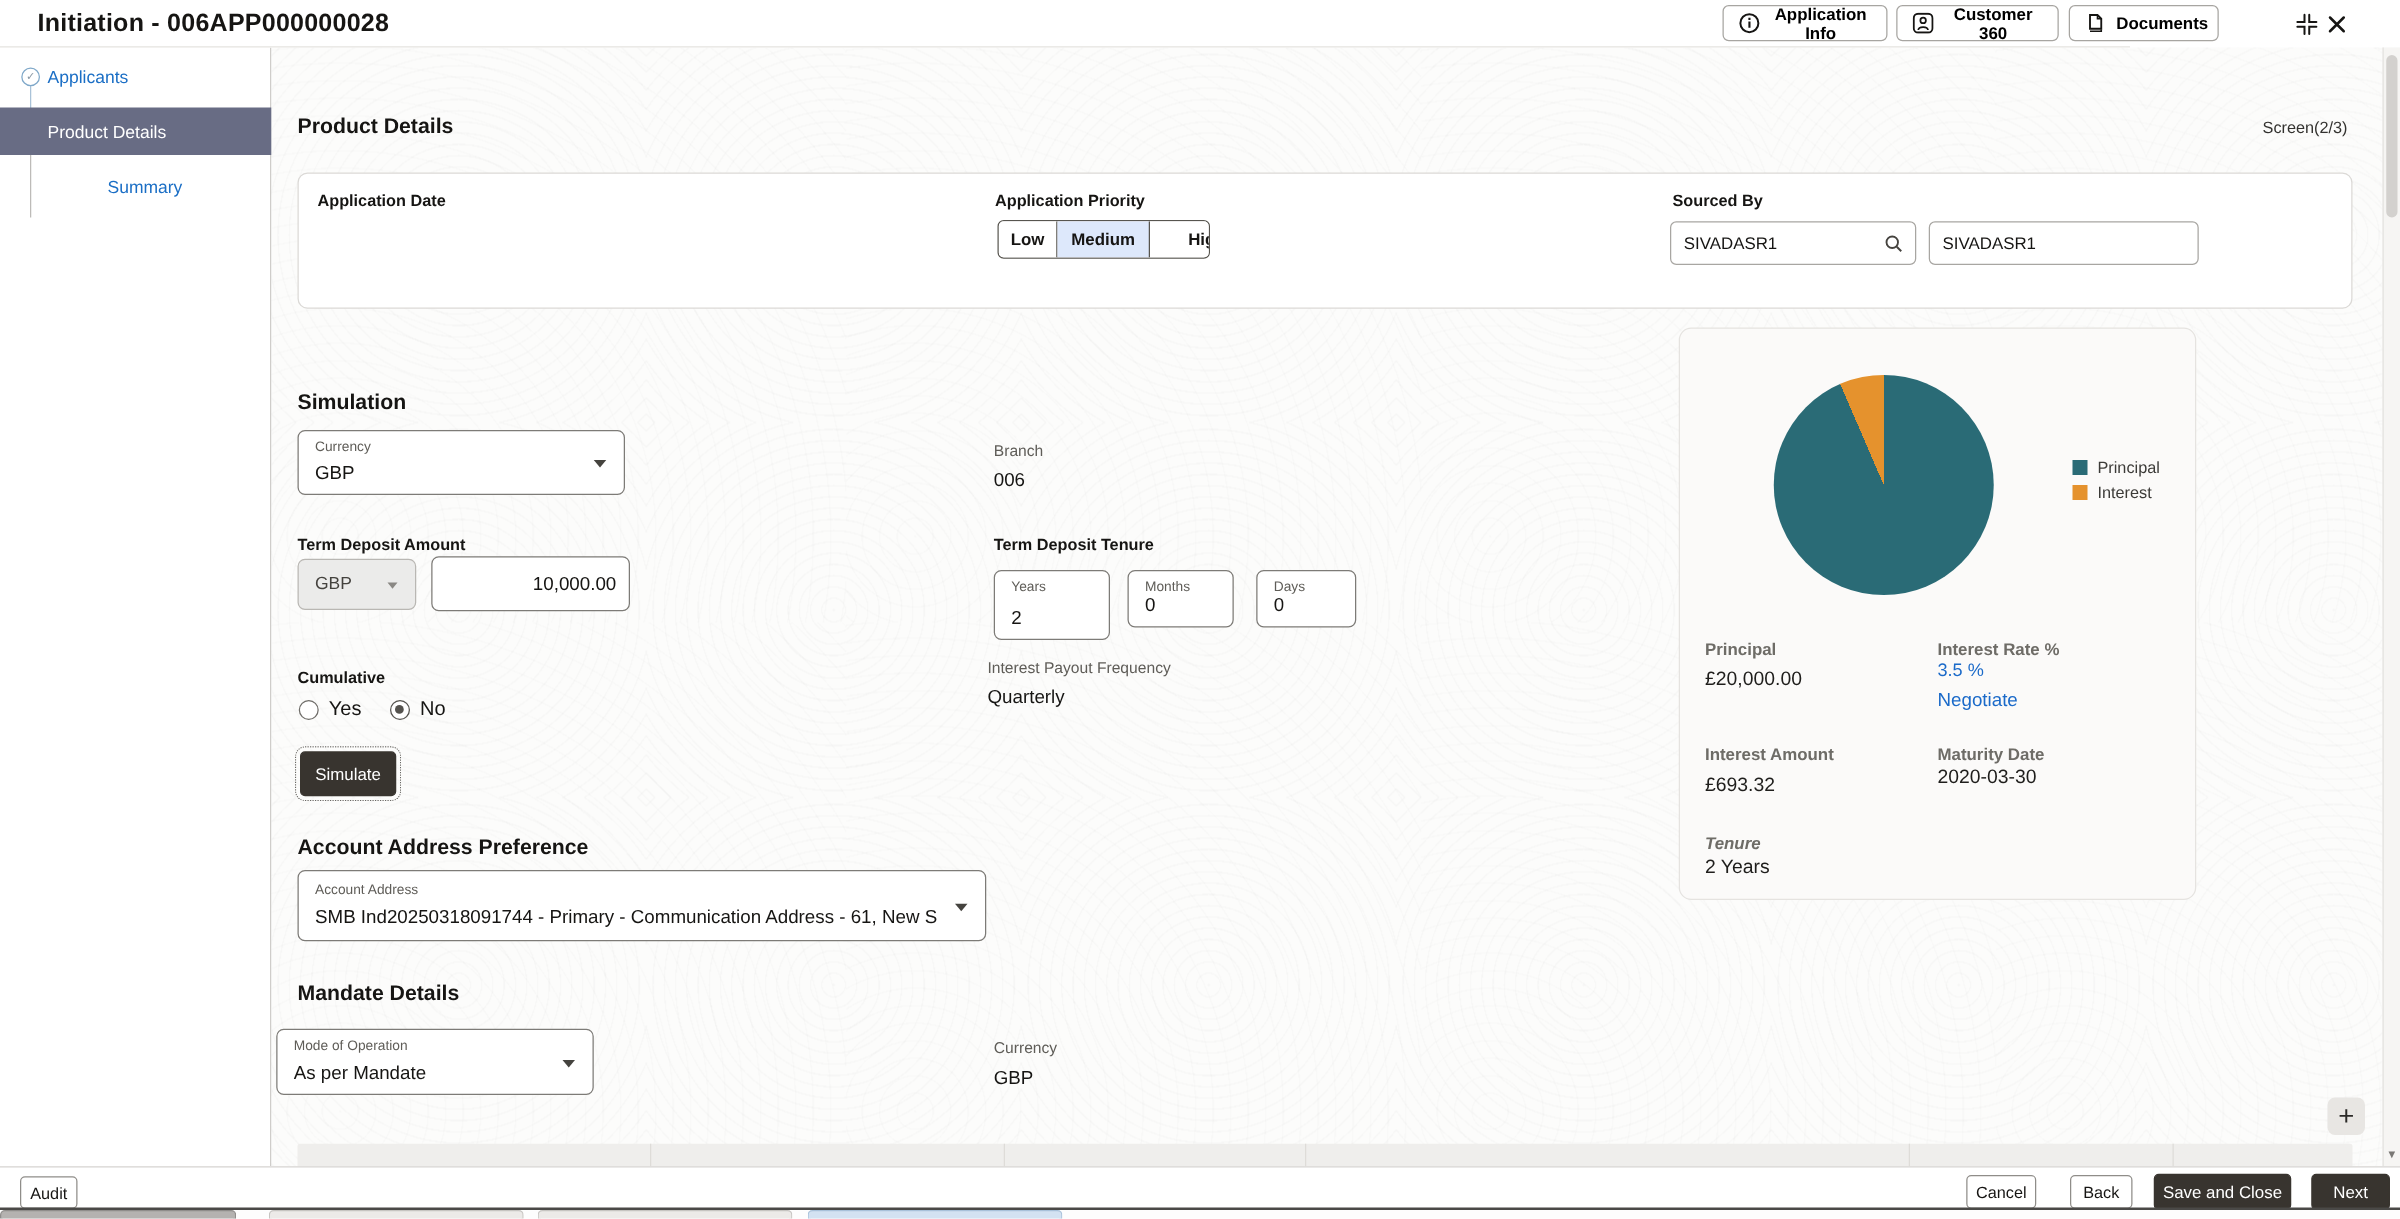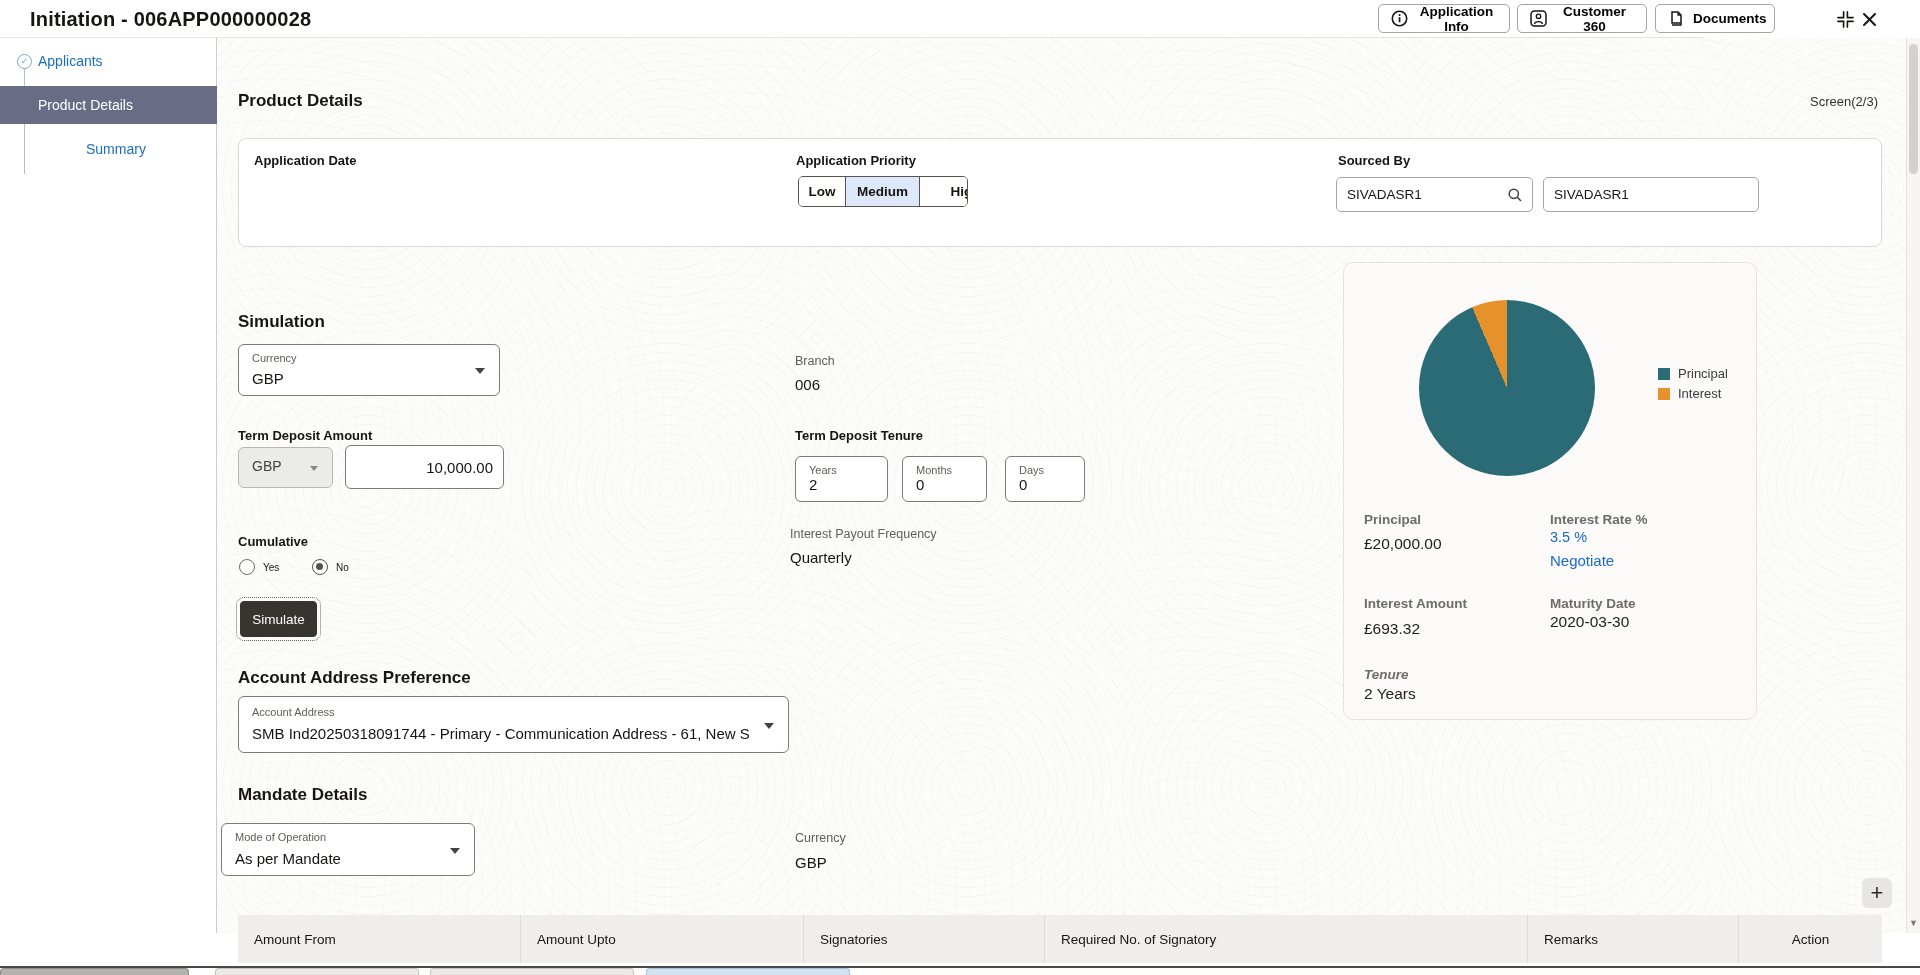--- a/index.html
+++ b/index.html
@@ -57,21 +57,21 @@
   .segmented { position:absolute; display:flex; border:1px solid #57554f; border-radius:5px; overflow:hidden; background:#fff; height:31px; }
   .segment { display:flex; align-items:center; justify-content:center; font-size:13.5px; font-weight:600; border-right:1px solid #57554f; cursor:pointer; background:#fff; }
   .segment:last-child { border-right:none;padding-left:44px; }
   .segment.selected { background:#dde8fb; font-weight:700; }
 
   
   .radio-option { position:absolute; display:flex; align-items:center; gap:8px; cursor:pointer; }
   .radio { width:16px; height:16px; border:1.5px solid #6f6d69; border-radius:50%; background:#fff; position:relative; }
   .radio.checked { border-color:#54524e; }
   .radio.checked::after { content:""; position:absolute; left:3px; top:3px; width:7px; height:7px; border-radius:50%; background:#54524e; }
-  .radio-label { font-size:10px; }
+  .radio-label { font-size:16px; }
 
   .btn-dark { background:#38342f; color:#fff; border:1px solid #38342f; border-radius:4px; font-size:13.5px; display:flex; align-items:center; justify-content:center; cursor:pointer; }
   .btn-light { background:#fff; color:#161513; border:1px solid #8f8d89; border-radius:4px; font-size:13px; display:flex; align-items:center; justify-content:center; cursor:pointer; }
   .focus-dotted { outline:1px dotted #6a6864; outline-offset:3px; }
 
   
   .pie { position:absolute; width:176px; height:176px; border-radius:50%; }
   .legend-row { position:absolute; display:flex; align-items:center; gap:8px; }
   .legend-swatch { width:12px; height:12px; }
   .legend-label { font-size:13px; color:#3c3b38; }
@@ -221,21 +221,21 @@
     <div class="abs field-label" style="left:21px; top:390px;">Term Deposit Amount</div>
     <div class="select-box" style="left:21px; top:409px; width:95px; height:41px; background:#ebebea; border-color:#b9b7b3;">
       <span class="sel-value" style="top:10px; bottom:auto; font-size:14px; color:#44423e;">GBP</span>
       <span class="caret sm"></span>
     </div>
     <div class="text-field" style="left:128px; top:407px; width:159px; height:44px; border-color:#7d7b77; border-radius:6px; font-size:15px; justify-content:flex-end;">
       <span>10,000.00</span>
     </div>
 
     <div class="abs field-label" style="left:578px; top:390px;">Term Deposit Tenure</div>
-    <div class="select-box" style="left:578px; top:418px; width:93px; height:46px; cursor:text;">
+    <div class="select-box" style="left:578px; top:418px; width:93px; height:56px; cursor:text;">
       <span class="float-label">Years</span>
       <span class="sel-value">2</span>
     </div>
     <div class="select-box" style="left:685px; top:418px; width:85px; height:46px; cursor:text;">
       <span class="float-label">Months</span>
       <span class="sel-value">0</span>
     </div>
     <div class="select-box" style="left:788px; top:418px; width:80px; height:46px; cursor:text;">
       <span class="float-label">Days</span>
       <span class="sel-value">0</span>
@@ -314,20 +314,27 @@
       <div class="tbl-th">Remarks</div>
       <div class="tbl-th">Action</div>
     </div>
   </div>
 
   <div class="scrollbar">
     <div class="scroll-thumb"></div>
     <div class="scroll-arrow">▼</div>
   </div>
 
+  <div class="footer">
+    <button class="btn-light" style="position:absolute; left:16px; top:7px; width:46px; height:26px;">Audit</button>
+    <button class="btn-light" style="position:absolute; left:1573px; top:6px; width:56px; height:27px;">Cancel</button>
+    <button class="btn-light" style="position:absolute; left:1656px; top:6px; width:50px; height:27px;">Back</button>
+    <button class="btn-dark" style="position:absolute; left:1723px; top:5px; width:110px; height:29px;">Save and Close</button>
+    <button class="btn-dark" style="position:absolute; left:1849px; top:5px; width:63px; height:29px;">Next</button>
+  </div>
   <div class="dark-strip"></div>
   <div class="tabs-strip">
     <div class="mini-tab" style="left:0; width:189px; background:#b4b2b0; border:1px solid #8f8d8b; border-bottom:none;"></div>
     <div class="mini-tab" style="left:215px; width:204px; background:#eceae8; border:1px solid #c6c4c1; border-bottom:none;"></div>
     <div class="mini-tab" style="left:430px; width:204px; background:#eceae8; border:1px solid #c6c4c1; border-bottom:none;"></div>
     <div class="mini-tab" style="left:646px; width:204px; background:#d3e2f2; border:1px solid #a8c1da; border-bottom:none;"></div>
   </div>
 </div>
 
 </body></html>

